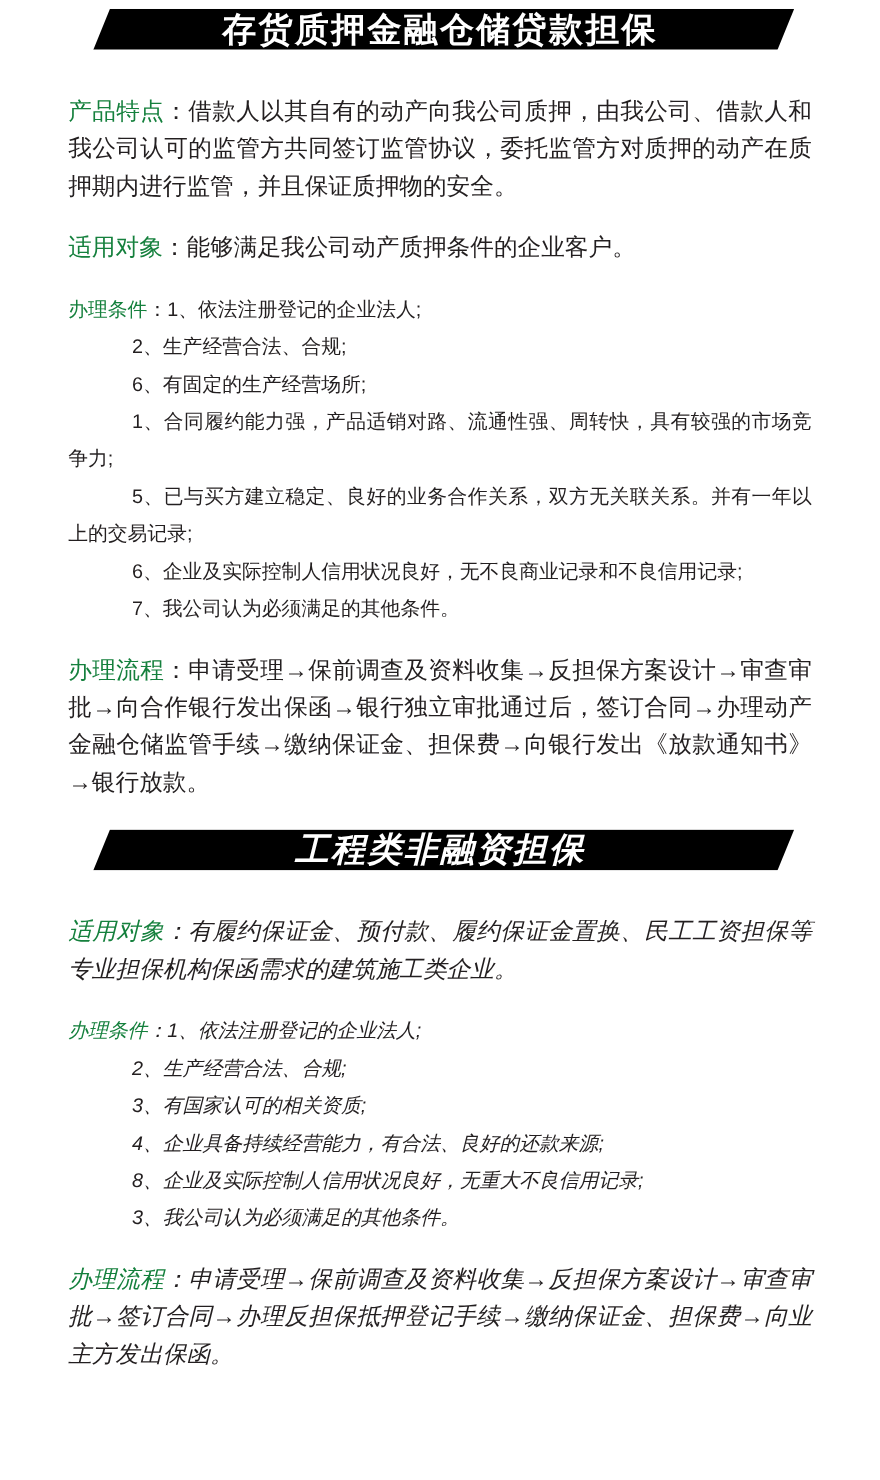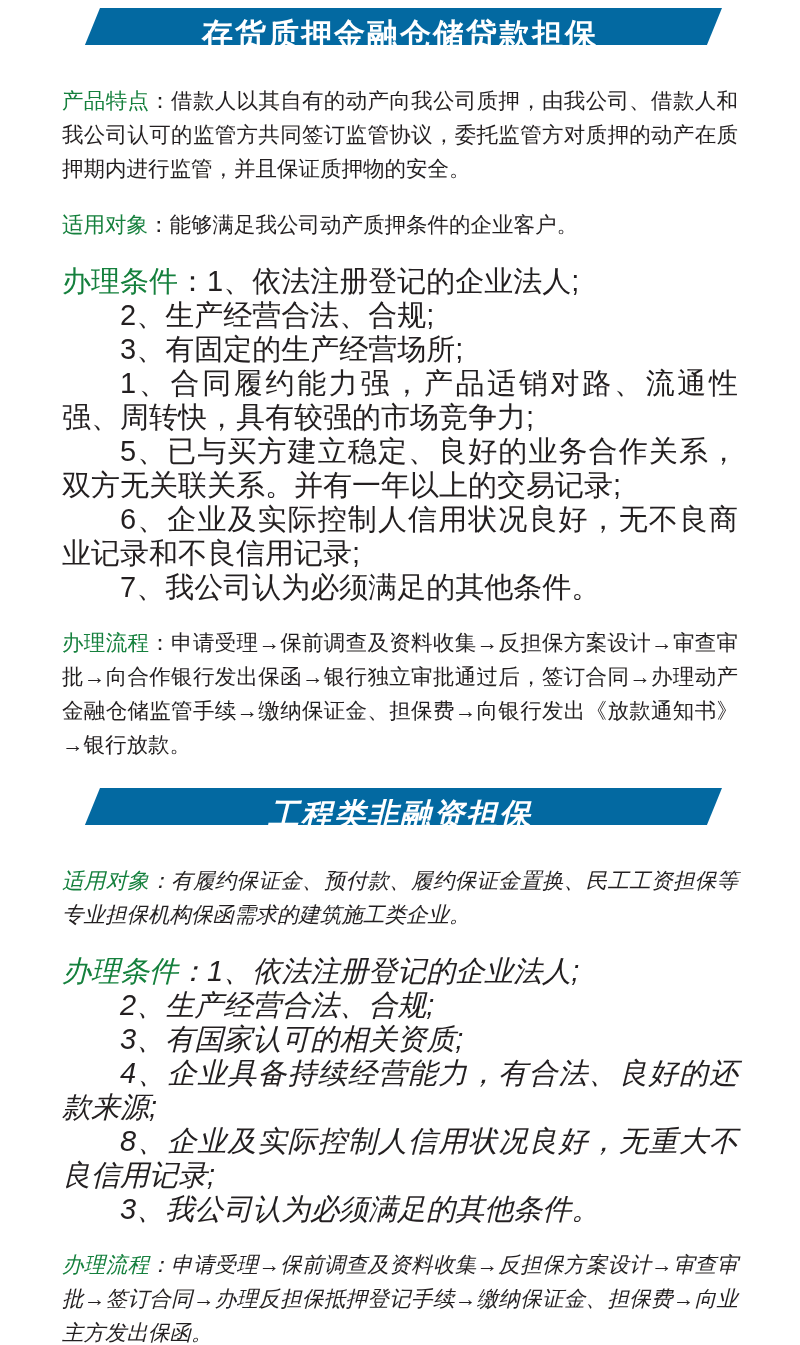--- a/index.html
+++ b/index.html
@@ -26,22 +26,23 @@
     position: relative;
     height: 58px;
     margin-bottom: 18px;
   }
   .banner {
     position: absolute;
     left: 78px;
     top: 0;
     width: 644px;
     height: 37px;
-    background: #0369a1;
+    background: #000000;
     display: flex;
+    align-items: center;
     justify-content: center;
     
     clip-path: polygon(22px 0, 644px 0, 622px 54px, 0 54px);
   }
   .banner-title {
     color: #ffffff;
     font-size: 31px;
     font-weight: bold;
     letter-spacing: 2px;
     line-height: 54px;
@@ -65,21 +66,21 @@
   }
   .colon {
     color: #231f20;
   }
   .para {
     font-size: 21.5px;
     line-height: 34px;
     color: #231f20;
   }
   .list-line {
-    font-size: 29px;
+    font-size: 18px;
     line-height: 34px;
     color: #231f20;
     text-indent: 58px;
     text-align: justify;
   }
   .list-line.first {
     text-indent: 0;
   }
   .flow {
     font-size: 21.5px;
@@ -115,21 +116,21 @@
         <span class="label">产品特点</span><span class="colon">：</span><span class="para">借款人以其自有的动产向我公司质押，由我公司、借款人和我公司认可的监管方共同签订监管协议，委托监管方对质押的动产在质押期内进行监管，并且保证质押物的安全。</span>
       </div>
 
       <div class="block">
         <span class="label">适用对象</span><span class="colon">：</span><span class="para">能够满足我公司动产质押条件的企业客户。</span>
       </div>
 
       <div class="block">
         <div class="list-line first"><span class="label">办理条件</span><span class="colon">：</span><span>1、依法注册登记的企业法人;</span></div>
         <div class="list-line"><span>2、生产经营合法、合规;</span></div>
-        <div class="list-line"><span>3、有固定的生产经营场所;</span></div>
+        <div class="list-line"><span>6、有固定的生产经营场所;</span></div>
         <div class="list-line"><span>1、合同履约能力强，产品适销对路、流通性强、周转快，具有较强的市场竞争力;</span></div>
         <div class="list-line"><span>5、已与买方建立稳定、良好的业务合作关系，双方无关联关系。并有一年以上的交易记录;</span></div>
         <div class="list-line"><span>6、企业及实际控制人信用状况良好，无不良商业记录和不良信用记录;</span></div>
         <div class="list-line"><span>7、我公司认为必须满足的其他条件。</span></div>
       </div>
 
       <div class="block">
         <span class="label">办理流程</span><span class="colon">：</span><span class="flow">申请受理→保前调查及资料收集→反担保方案设计→审查审批→向合作银行发出保函→银行独立审批通过后，签订合同→办理动产金融仓储监管手续→缴纳保证金、担保费→向银行发出《放款通知书》→银行放款。</span>
       </div>
 

